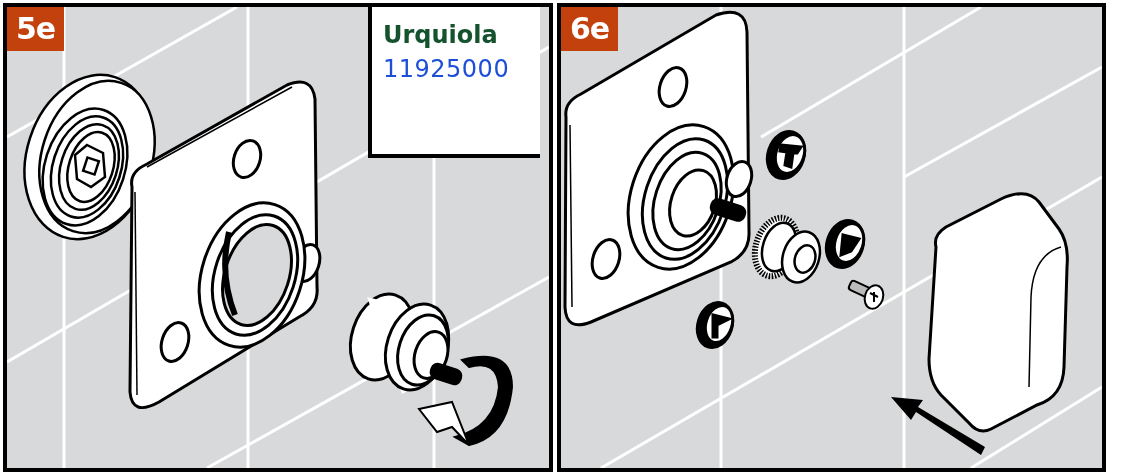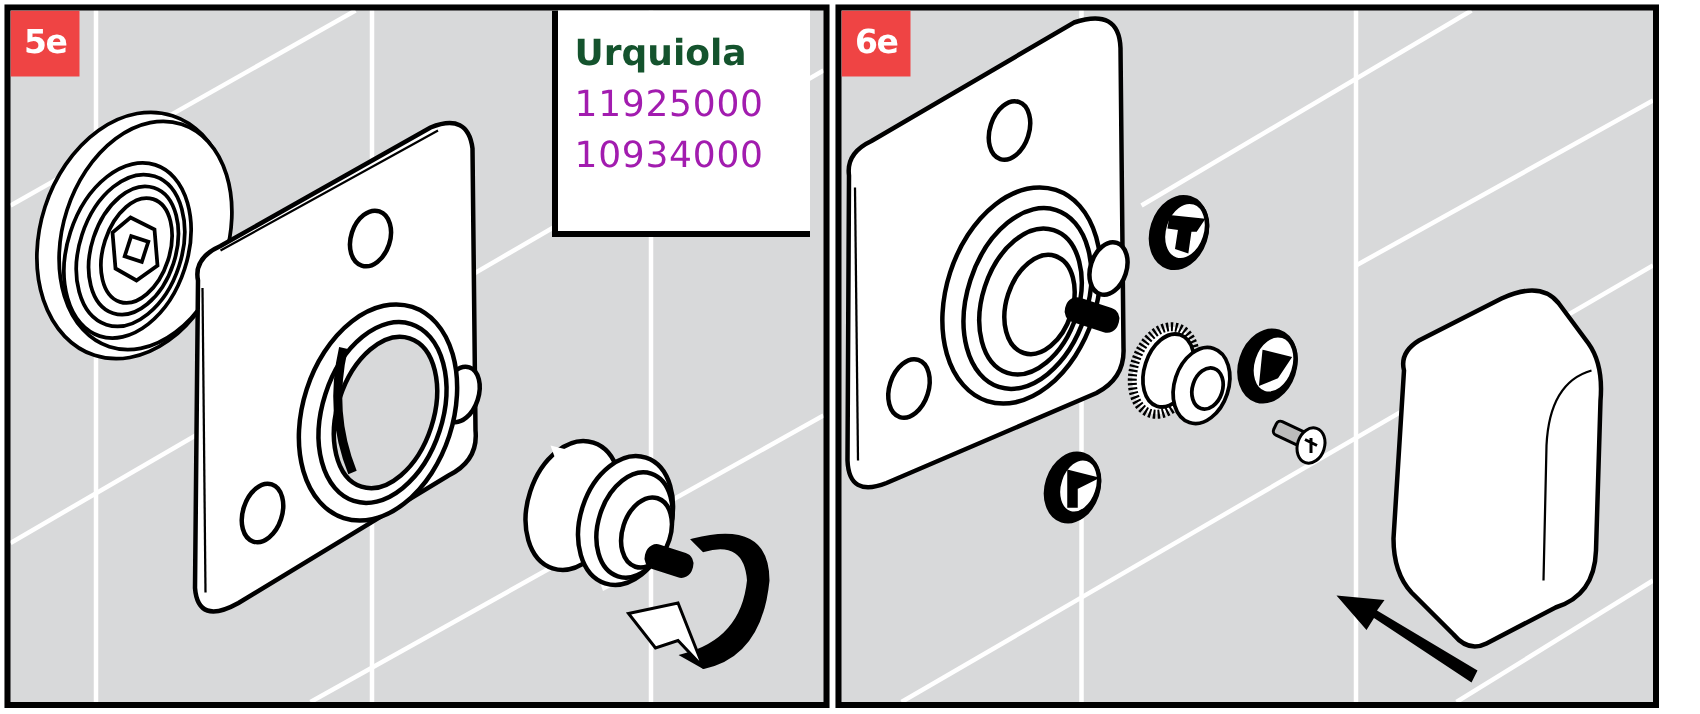--- a/index.html
+++ b/index.html
@@ -1,35 +1,34 @@
 <!DOCTYPE html>
 <html><head>
 <meta charset="utf-8">
 <style>
   html,body{margin:0;padding:0;background:#ffffff;}
   body{width:1133px;height:476px;position:relative;overflow:hidden;font-family:"DejaVu Sans",sans-serif;}
   .panel{position:absolute;top:3px;height:461px;border:4px solid #000;background:#d8d9da;overflow:hidden;}
   #p1{left:3px;width:542px;}
   #p2{left:557px;width:541px;}
-  .step{position:absolute;left:0;top:0;background:#ef4444;color:#fff;font-weight:bold;font-size:22px;line-height:44px;height:44px;padding:0 9px 0 9px;letter-spacing:-1px;z-index:5;}
+  .step{position:absolute;left:0;top:0;background:#c2410c;color:#fff;font-weight:bold;font-size:30px;line-height:44px;height:44px;padding:0 9px 0 9px;letter-spacing:-1px;z-index:5;}
   .labelbox{position:absolute;left:361px;top:-1px;width:172px;height:152px;background:#fff;border:4px solid #000;border-top:none;border-right:none;padding:12px 0 0 11px;box-sizing:border-box;z-index:5;}
   .labelbox .name{font-weight:bold;font-size:24px;line-height:34px;color:#14532d;}
-  .labelbox .num{font-size:24px;line-height:34px;color:#a21caf;letter-spacing:0.5px;}
+  .labelbox .num{font-size:24px;line-height:34px;color:#1d4ed8;letter-spacing:0.5px;}
   svg.art{position:absolute;left:0;top:0;}
 </style>
 </head>
 <body>
 
 <div id="p1" class="panel">
   <div class="step">5e</div>
 
   <div class="labelbox">
     <div class="name">Urquiola</div>
     <div class="num">11925000</div>
-    <div class="num">10934000</div>
   </div>
 
   <svg class="art" width="542" height="461" viewBox="0 0 542 461">
 
     <g stroke="#fff" stroke-width="3" fill="none">
       <line x1="57" y1="0" x2="57" y2="461"></line>
       <line x1="241" y1="0" x2="241" y2="461"></line>
       <line x1="427" y1="0" x2="427" y2="461"></line>
       <line x1="0" y1="130" x2="230" y2="0"></line>
       <line x1="0" y1="355" x2="542" y2="40"></line>

